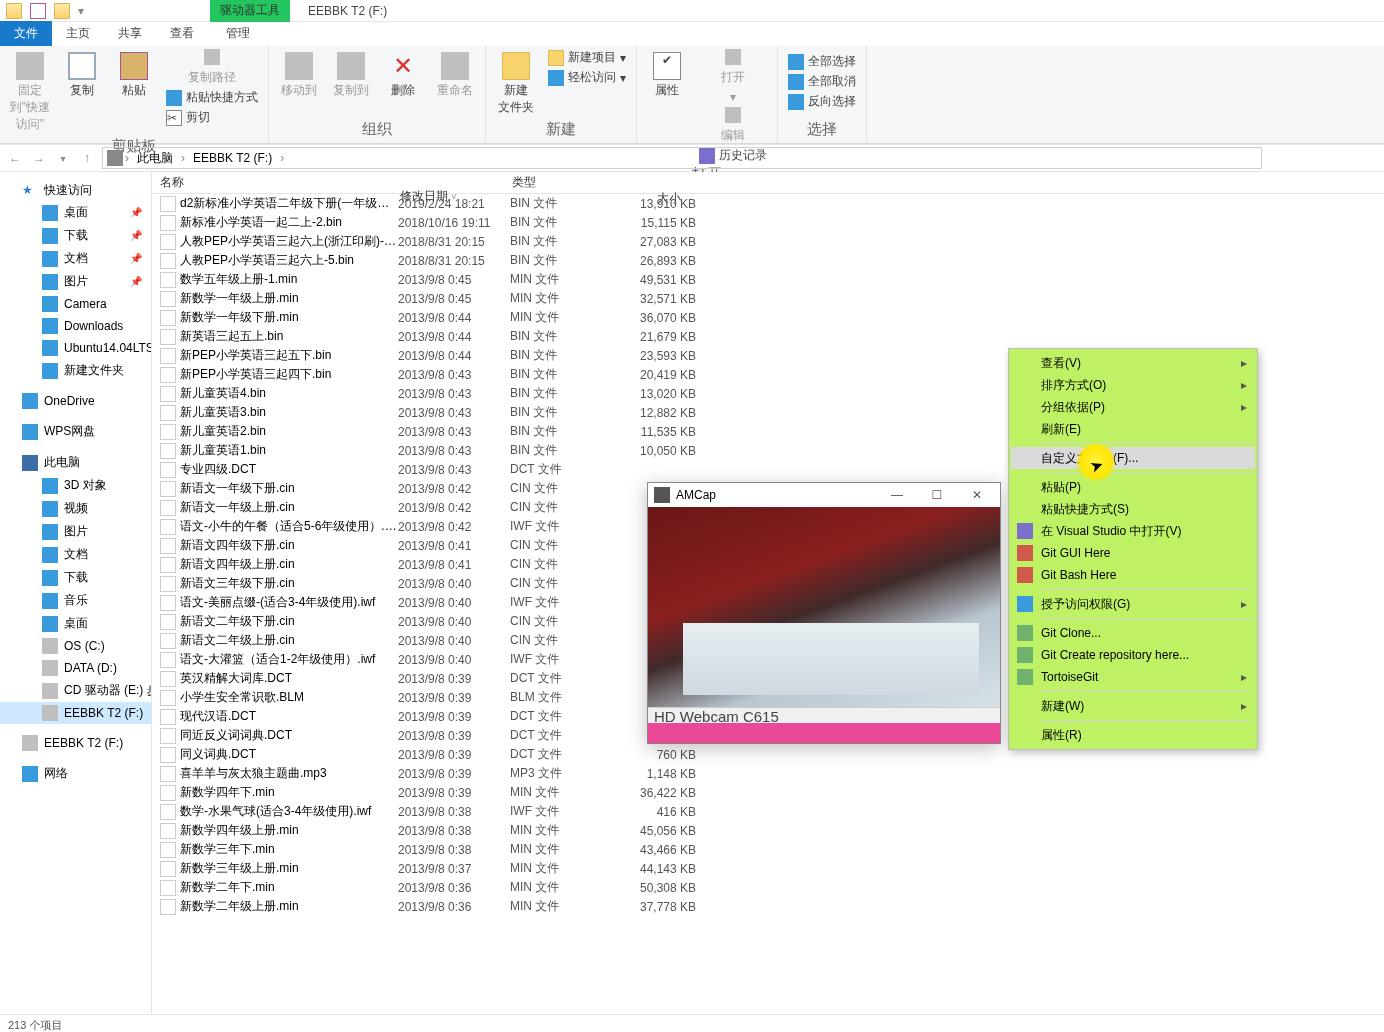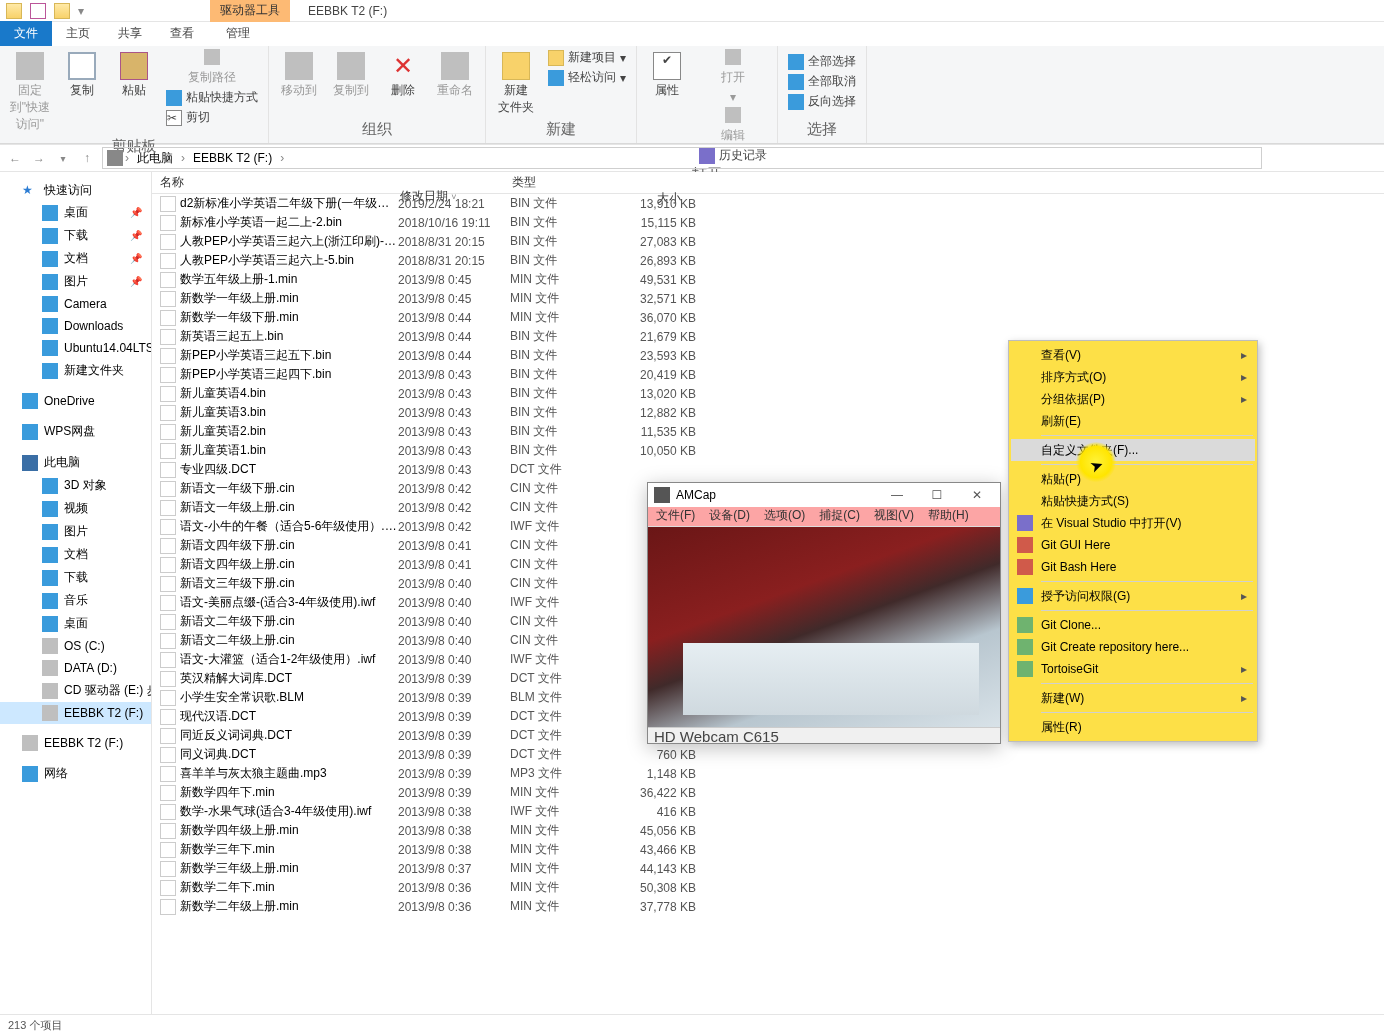--- a/index.html
+++ b/index.html
@@ -3,21 +3,21 @@
 <meta charset="utf-8">
 <style>
 * { margin: 0; padding: 0; box-sizing: border-box; font-family: "Microsoft YaHei", "Segoe UI", sans-serif; }
 body { font-size: 12px; background: #fff; color: #000; overflow: hidden; width: 1384px; height: 1032px; position: relative; }
 
 
 .titlebar { height: 22px; display: flex; align-items: center; background: #fff; border-bottom: 1px solid #e5e5e5; }
 .qat { display: flex; gap: 8px; padding: 0 6px; align-items: center; }
 .qat-icon { width: 16px; height: 16px; display: inline-block; }
 .folder-mini { background: linear-gradient(#ffe9a6,#f8d26a); border:1px solid #d8b757; }
-.tool-tab { background:#fdba74; padding:3px 10px; font-size:12px; color:#333; margin-left:120px;}
+.tool-tab { background:#22c55e; padding:3px 10px; font-size:12px; color:#333; margin-left:120px;}
 .title-text { margin-left:18px; color:#444;}
 
 
 .ribbon-tabs { height: 24px; display:flex; align-items:flex-end; background:#fff;}
 .rtab { padding:4px 14px; font-size:12px; color:#444; cursor:pointer;}
 .rtab.active { background:#1979ca; color:#fff;}
 
 
 .ribbon { height: 98px; background:#f5f6f7; border-bottom:1px solid #d9d9d9; display:flex; }
 .rgroup { border-right:1px solid #e3e3e3; padding:2px 6px 2px 6px; display:flex; flex-direction:column; justify-content:space-between;}
@@ -61,31 +61,31 @@
 .r-ico{width:16px;height:16px;margin-right:4px;flex-shrink:0;border:1px solid #ccc;background:#fff;}
 .r-name{width:218px;overflow:hidden;text-overflow:ellipsis;white-space:nowrap;}
 .r-date{width:112px;color:#555;}
 .r-type{width:108px;color:#555;}
 .r-size{width:78px;text-align:right;color:#555;}
 
 
 .status{height:22px;border-top:1px solid #e5e5e5;display:flex;align-items:center;padding:0 8px;color:#555;font-size:11px;}
 
 
-.amcap{position:absolute; left:647px; top:482px; width:354px; height:262px; background:#fca5a5; border:1px solid #888; box-shadow:0 4px 18px rgba(0,0,0,0.25); z-index:5;}
+.amcap{position:absolute; left:647px; top:482px; width:354px; height:262px; background:#ec4899; border:1px solid #888; box-shadow:0 4px 18px rgba(0,0,0,0.25); z-index:5;}
 .amcap-title{height:24px;display:flex;align-items:center;padding:0 6px;gap:6px;background:#fff;}
 .amcap-title .spacer{flex:1;}
 .winbtn{width:34px;height:20px;display:flex;align-items:center;justify-content:center;color:#555;}
 .amcap-menu{height:20px;display:flex;gap:14px;padding:0 8px;font-size:12px;color:#333;border-bottom:1px solid #ddd;}
 .amcap-view{height:200px;background:linear-gradient(160deg,#6a1616 0%,#8a1f1f 35%,#402a2a 50%,#b8c6cf 70%,#d8e2e8 100%);position:relative;}
 .amcap-view::after{content:"";position:absolute;left:10%;right:6%;top:58%;bottom:6%;background:linear-gradient(#e6eef2,#cfd9df);}
 .amcap-status{height:16px;background:#f0f0f0;border-top:1px solid #ccc;font-size:15px;padding:0 6px;color:#444;}
 
 
-.ctxmenu{position:absolute; left:1008px; top:340px; width:250px; background:#fde047; border:1px solid #bdbdbd; box-shadow:2px 3px 8px rgba(0,0,0,0.25); padding:3px 2px; z-index:20;text-align:right;}
+.ctxmenu{position:absolute; left:1008px; top:348px; width:250px; background:#bef264; border:1px solid #bdbdbd; box-shadow:2px 3px 8px rgba(0,0,0,0.25); padding:3px 2px; z-index:20;text-align:right;}
 .ctx-item{height:22px;display:flex;align-items:center;padding:0 24px 0 30px;position:relative;white-space:nowrap;}
 .ctx-item:hover,.ctx-item.hover{background:#dadada;}
 .ctx-sep{height:1px;background:#d0d0d0;margin:3px 2px 3px 30px;}
 .ctx-arrow{position:absolute;right:8px;color:#555;}
 .ctx-ico{position:absolute;left:6px;width:16px;height:16px;}
 .highlight-cursor{position:absolute;left:1076px;top:442px;width:40px;height:40px;border-radius:50%;background:radial-gradient(circle,#fff23a 0%,#ffe500 55%,rgba(255,229,0,0) 72%);z-index:30;pointer-events:none;}
 .cursor-arrow{position:absolute;left:1090px;top:456px;z-index:31;font-size:16px;color:#000;transform:rotate(-20deg);}
 
 
 .ic-blue{background:#3a9bdc;}
@@ -643,28 +643,20 @@
 
 <div class="amcap">
   <div class="amcap-title">
     <span class="small-ico" style="background:#555"></span>
     <span>AMCap</span>
     <span class="spacer"></span>
     <div class="winbtn">—</div>
     <div class="winbtn">☐</div>
     <div class="winbtn close">✕</div>
   </div>
-  <div class="amcap-menu" id="amcap-menu">
-      <span>文件(F)</span>
-      <span>设备(D)</span>
-      <span>选项(O)</span>
-      <span>捕捉(C)</span>
-      <span>视图(V)</span>
-      <span>帮助(H)</span>
-    </div>
   <div class="amcap-view"></div>
   <div class="amcap-status">HD Webcam C615</div>
 </div>
 
 <div class="ctxmenu">
   <div class="ctx-item">
       <span>查看(V)</span>
       <span class="ctx-arrow">▸</span>
     </div>
   <div class="ctx-item">

